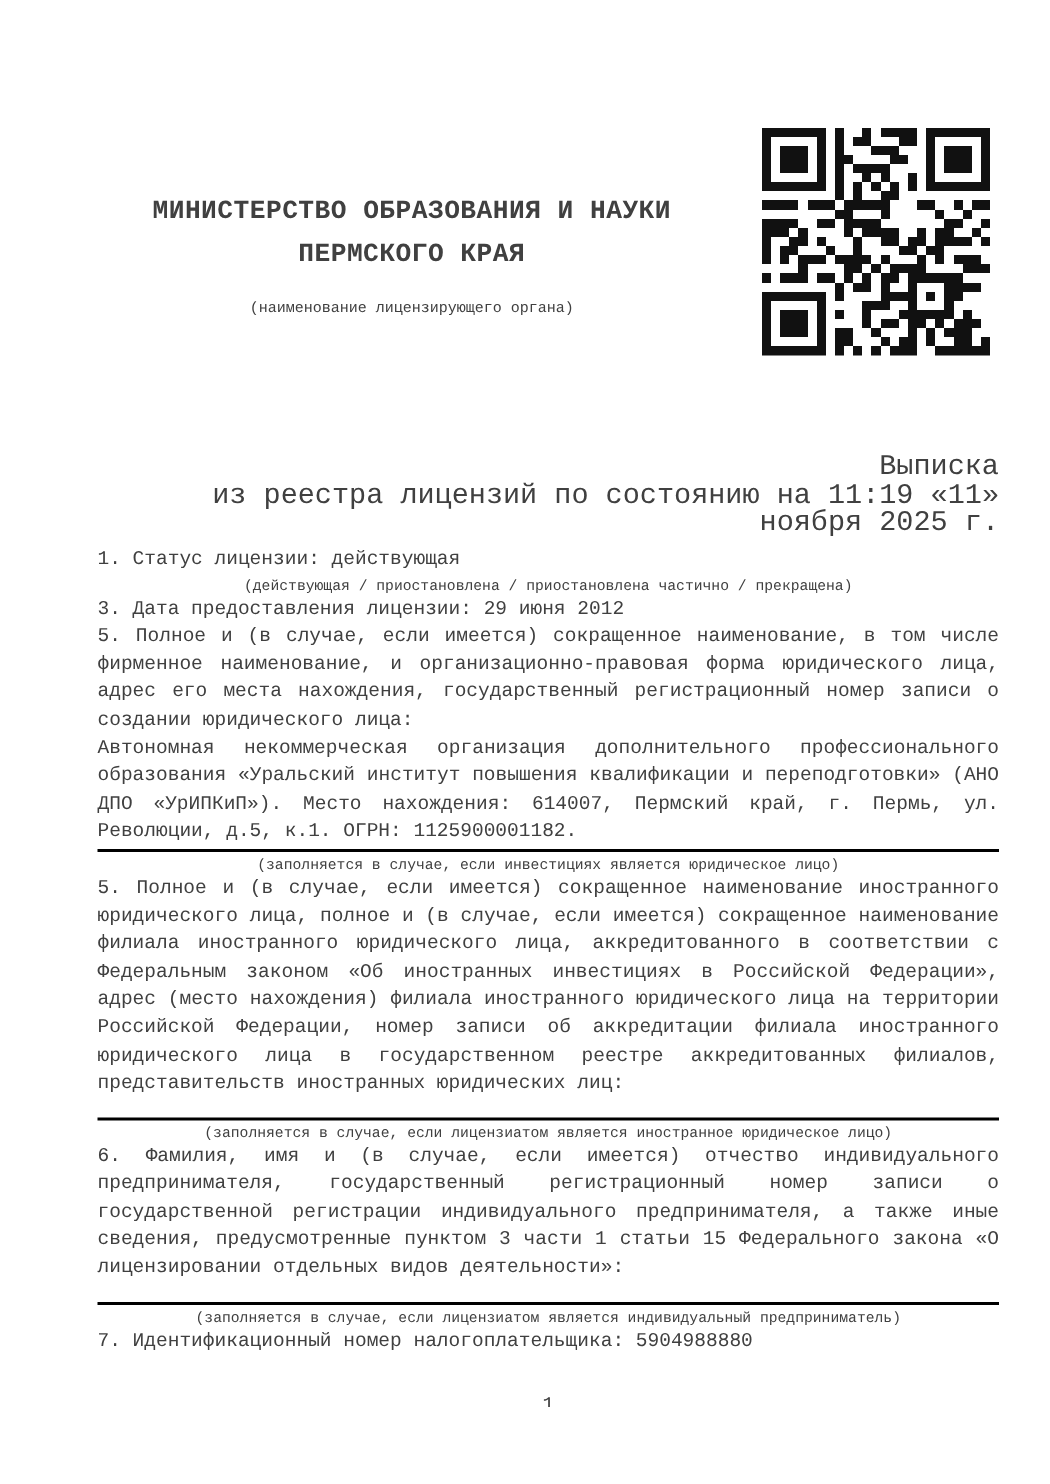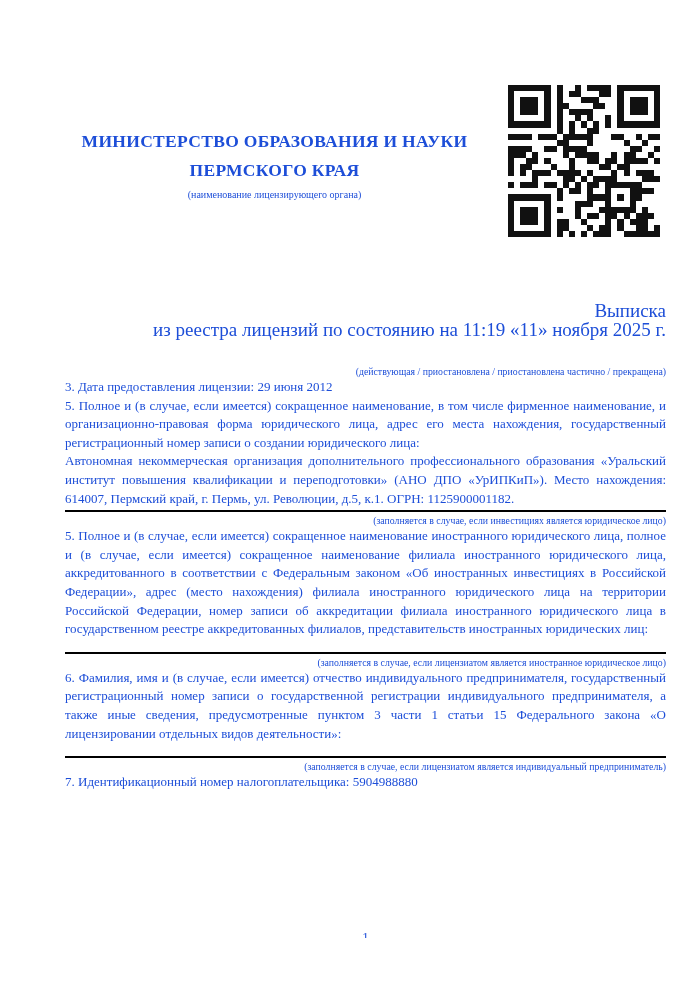--- a/index.html
+++ b/index.html
@@ -1,46 +1,46 @@
 <!DOCTYPE html>
 <html><head>
 <meta charset="utf-8">
 <style>
   html,body{margin:0;padding:0;background:#ffffff;}
   .page{
     position:relative;
     width:700px;height:938px;
     background:#ffffff;
-    color:#1d4ed8;
-    font-family:Liberation Serif, serif;
+    color:#404040;
+    font-family:Liberation Mono, monospace;
     overflow:hidden;
   }
   .ministry{
     position:absolute;top:127px;left:62px;width:425px;
     text-align:center;
   }
   .ministry-name{
     font-weight:bold;font-size:17.5px;line-height:29px;letter-spacing:0.3px;
   }
-  .ministry-caption{font-size:10px;line-height:12px;margin-top:4px;}
+  .ministry-caption{font-size:10px;line-height:12px;margin-top:16px;}
   .qr{
     position:absolute;top:85px;left:508px;width:152px;height:152px;
   }
   .qr svg{width:152px;height:152px;display:block;}
   .doc-title{
     position:absolute;top:302px;left:65px;width:601px;
     text-align:right;font-size:19px;line-height:18.5px;
   }
   .body{
     position:absolute;top:364px;left:65px;width:601px;
     font-size:13px;line-height:18.6px;
   }
   .body p{margin:0;}
   .just{text-align:justify;}
-  .caption{font-size:9.8px;line-height:12px;text-align:right;margin-top:2px;}
+  .caption{font-size:9.8px;line-height:12px;text-align:center;margin-top:2px;}
   .rule{border:0;border-top:2px solid #000;margin:2px 0 0;}
   .rule.gap{margin-top:13px;}
   .mt19{margin-top:19px;}
   .mt14{margin-top:14px;}
   .mt16{margin-top:16px;}
   .mt17{margin-top:17px;}
   .mt18{margin-top:18px;}
   .mt3{margin-top:3px;}
   .pagenum{
     position:absolute;top:929px;left:65px;width:601px;
@@ -384,20 +384,21 @@
       </svg>
   </div>
 
   <div class="doc-title">
     <div>Выписка</div>
     <div>из реестра лицензий по состоянию на 11:19 «11» ноября 2025 г.</div>
   </div>
 
   <div class="body">
 
+    <p class="item">1. Статус лицензии: действующая</p>
     <div class="caption">(действующая / приостановлена / приостановлена частично / прекращена)</div>
 
 
     <p class="item mt14">3. Дата предоставления лицензии: 29 июня 2012</p>
 
     <p class="item just mt16">5. Полное и (в случае, если имеется) сокращенное наименование, в том числе фирменное наименование, и организационно-правовая форма юридического лица, адрес его места нахождения, государственный регистрационный номер записи о создании юридического лица:</p>
     <p class="item just">Автономная некоммерческая организация дополнительного профессионального образования «Уральский институт повышения квалификации и переподготовки» (АНО ДПО «УрИПКиП»). Место нахождения: 614007, Пермский край, г. Пермь, ул. Революции, д.5, к.1. ОГРН: 1125900001182.</p>
     <hr class="rule">
     <div class="caption mt3">(заполняется в случае, если инвестициях является юридическое лицо)</div>
 

